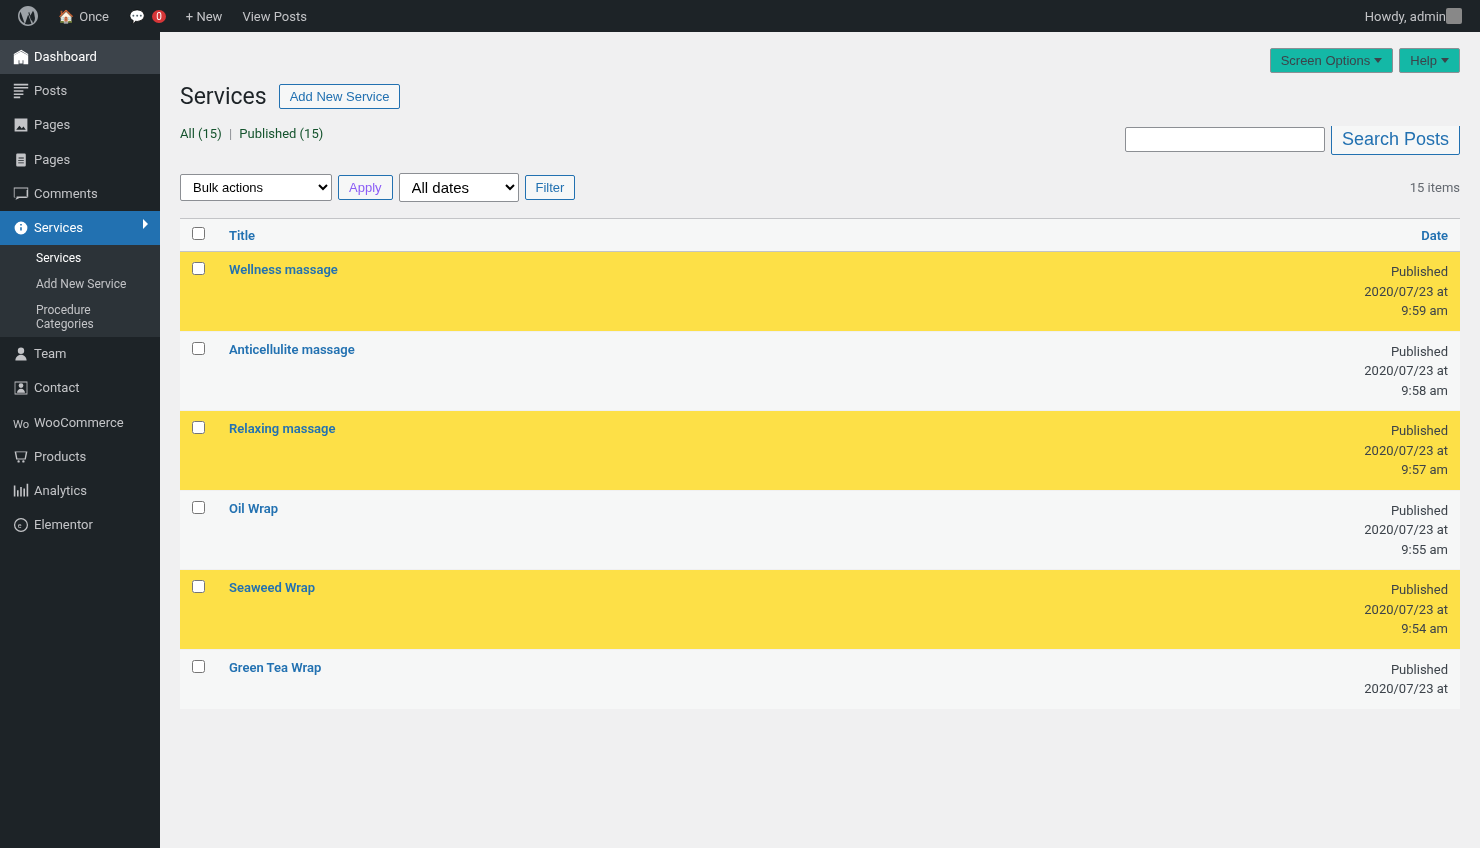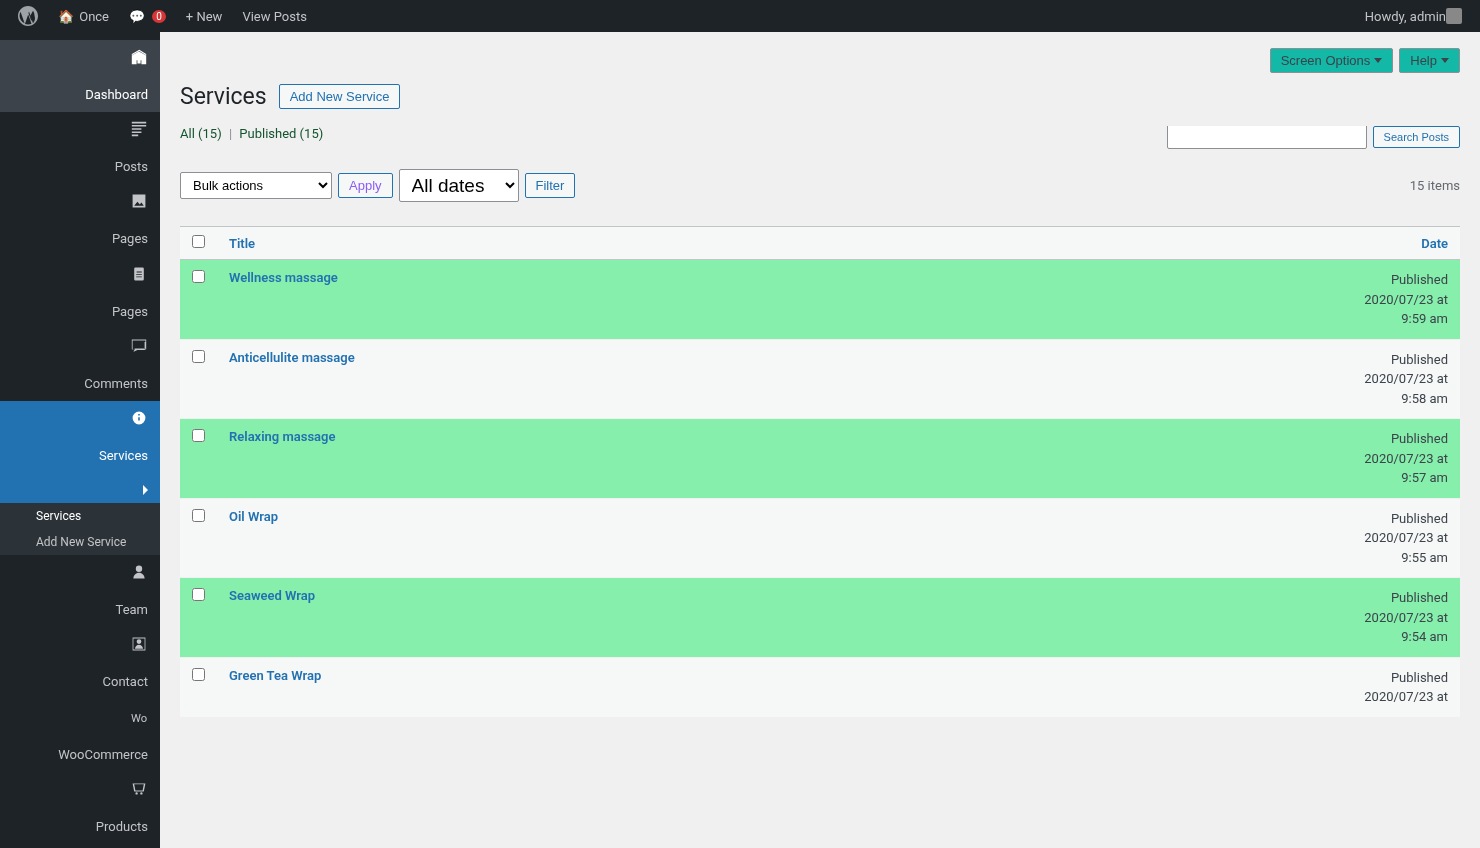--- a/index.html
+++ b/index.html
@@ -33,21 +33,21 @@
 
     
     #sidebar {
       width: 160px;
       background: #1d2327;
       min-height: calc(100vh - 32px);
       flex-shrink: 0;
       padding-top: 8px;
     }
     .sidebar-item {
-      display: flex; align-items: flex-end; padding: 8px 12px; color: #c3c4c7; cursor: pointer; gap: 20px; font-size: 13px; line-height: 1.4; flex-direction: column;
+      display: flex; align-items: flex-start; padding: 8px 12px; color: #c3c4c7; cursor: pointer; gap: 4px; font-size: 13px; line-height: 1.4;
     }
     .sidebar-item.active { background: #2271b1; color: #fff; }
     .sidebar-item.active-parent { background: #3c434a; color: #fff; }
     .sidebar-icon { width: 18px; height: 18px; display: flex; align-items: center; justify-content: center; flex-shrink: 0; }
     .sidebar-icon svg { fill: currentColor; width: 16px; height: 16px; }
 
     
     .submenu { background: #2c3338; }
     .submenu-item { display: block; padding: 6px 12px 6px 36px; color: #c3c4c7; cursor: pointer; font-size: 12px; }
     .submenu-item:hover, .submenu-item.active { color: #fff; background: #2271b1; }
@@ -68,33 +68,33 @@
     .chevron { width: 0; height: 0; border-left: 4px solid transparent; border-right: 4px solid transparent; border-top: 5px solid #3c434a; display: inline-block; }
 
     
     .filter-links { margin-bottom: 10px; font-size: 13px; }
     .filter-links a { color: #14532d; text-decoration: none; }
     .filter-links .sep { color: #8c8f94; margin: 0 4px; }
 
     
     .search-bar { display: flex; align-items: center; gap: 6px; float: right; margin-top: -2px; }
     .search-input { border: 1px solid #8c8f94; padding: 4px 8px; font-size: 13px; border-radius: 2px; width: 200px; }
-    .btn-search { background: #f6f7f7; border: 1px solid #2271b1; color: #2271b1; padding: 4px 10px; cursor: pointer; font-size: 11px; border-radius: 2px; white-space: nowrap; }
+    .btn-search { background: #f6f7f7; border: 1px solid #2271b1; color: #2271b1; padding: 4px 10px; cursor: pointer; font-size: 18px; border-radius: 2px; white-space: nowrap; }
 
     
     .bulk-bar { display: flex; align-items: center; justify-content: space-between; margin-bottom: 0; padding: 8px 0; clear: both; }
     .bulk-bar-left { display: flex; align-items: center; gap: 6px; }
     .bulk-bar-right { color: #646970; font-size: 13px; }
     .select-bulk { border: 1px solid #8c8f94; padding: 4px 8px; font-size: 13px; border-radius: 2px; background: #fff; width: 152px; }
     .btn-apply { background: #f6f7f7; border: 1px solid #2271b1; color: #8b5cf6; padding: 4px 10px; cursor: pointer; font-size: 13px; border-radius: 2px; }
-    .select-dates { border: 1px solid #8c8f94; padding: 4px 8px; font-size: 19px; border-radius: 2px; background: #fff; width: 120px; }
+    .select-dates { border: 1px solid #8c8f94; padding: 4px 8px; font-size: 15px; border-radius: 2px; background: #fff; width: 120px; }
     .btn-filter { background: #f6f7f7; border: 1px solid #2271b1; color: #2271b1; padding: 4px 10px; cursor: pointer; font-size: 13px; border-radius: 2px; }
 
     
-    .posts-table { width: 100%; border-collapse: collapse; background: #86efac; margin-top: 16px; }
+    .posts-table { width: 100%; border-collapse: collapse; background: #fde047; margin-top: 8px; }
     .posts-table th { background: #f6f7f7; border-bottom: 1px solid #c3c4c7; border-top: 1px solid #c3c4c7; padding: 8px 12px; text-align: left; font-weight: 600; font-size: 13px; }
     .posts-table th.col-title { color: #2271b1; cursor: pointer; }
     .posts-table th.col-date { color: #2271b1; cursor: pointer; text-align: right; }
     .posts-table td { padding: 10px 12px; border-bottom: 1px solid #f0f0f1; vertical-align: top; }
     .posts-table tr.even td { background: #f6f7f7; }
     .post-title-link { color: #2271b1; text-decoration: none; font-weight: 600; font-size: 13px; }
     .date-cell { text-align: right; color: #3c434a; font-size: 13px; line-height: 1.5; }
     .date-status { color: #3c434a; }
     .check-col { width: 30px; }
     .check-col input { cursor: pointer; }
@@ -193,20 +193,23 @@
       <span class="sidebar-arrow" style="border-left-color:#fff;"></span>
     </div>
 
     <div class="submenu">
       <div class="submenu-item active">
         <span>Services</span>
       </div>
       <div class="submenu-item">
         <span>Add New Service</span>
       </div>
+      <div class="submenu-item">
+        <span>Procedure Categories</span>
+      </div>
     </div>
 
     <div class="sidebar-item">
       <span class="sidebar-icon">
         <svg viewBox="0 0 20 20" xmlns="http://www.w3.org/2000/svg">
             <path d="M10 10a4 4 0 100-8 4 4 0 000 8zm-7 8c0-3.87 3.13-7 7-7s7 3.13 7 7H3z"></path>
           </svg>
       </span>
       <span>Team</span>
     </div>

